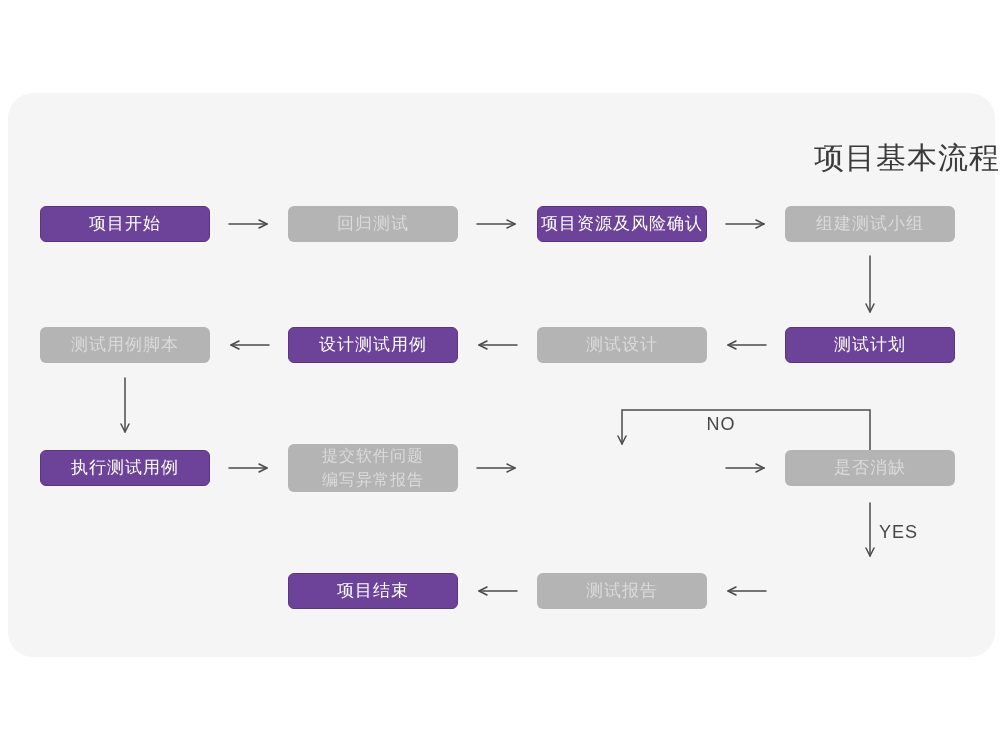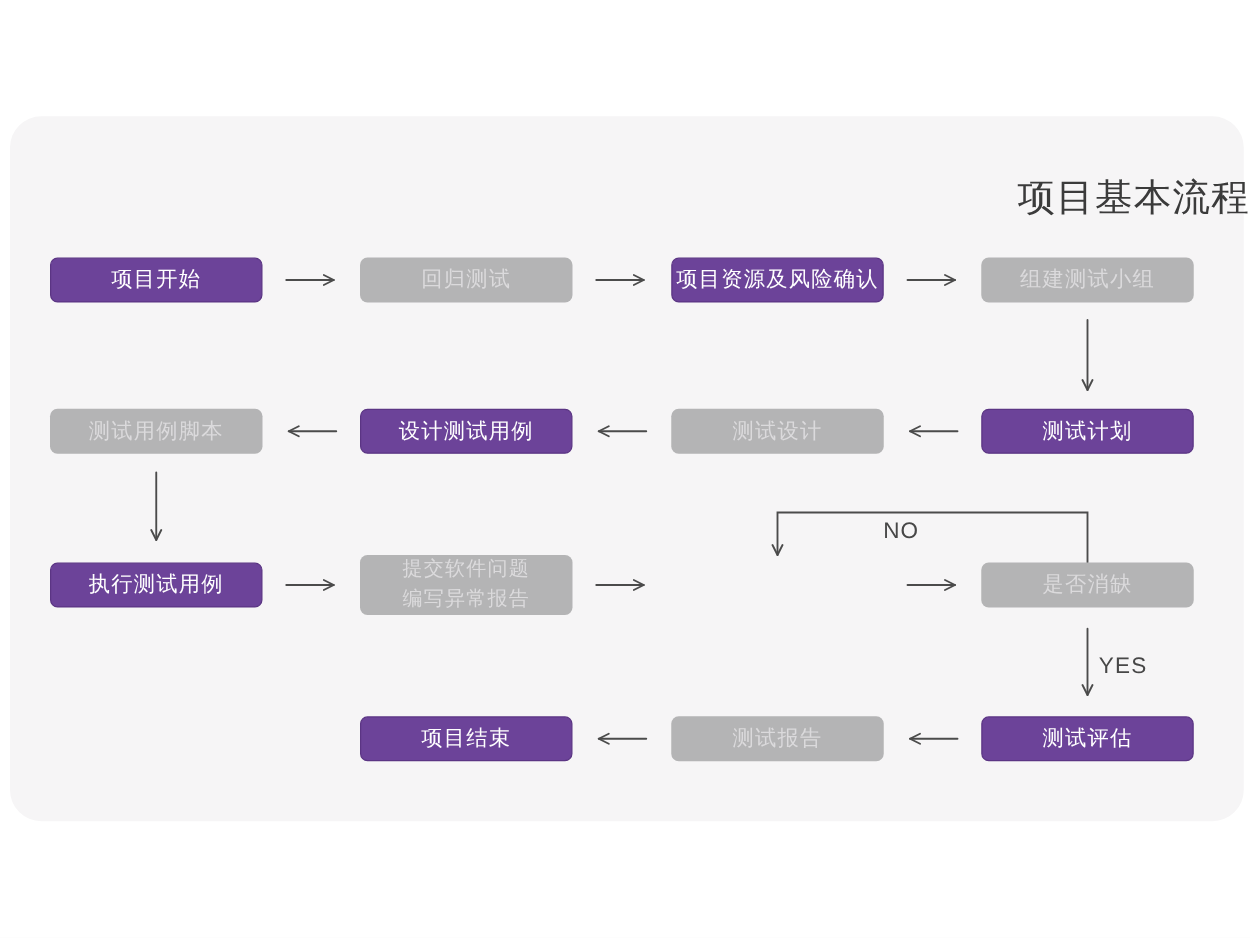--- a/index.html
+++ b/index.html
@@ -146,19 +146,18 @@
   <div class="node c4 r2 purple">测试计划</div>
   <div class="node c3 r2 gray">测试设计</div>
   <div class="node c2 r2 purple">设计测试用例</div>
   <div class="node c1 r2 gray">测试用例脚本</div>
 
   <div class="node c2 tall gray">提交软件问题
 编写异常报告</div>
   <div class="node c1 r3 purple">执行测试用例</div>
   <div class="node c4 r3 gray">是否消缺</div>
 
-  <div class="node c4 r4 purple">测试评估</div>
   <div class="node c3 r4 gray">测试报告</div>
   <div class="node c2 r4 purple">项目结束</div>
 
   <div class="edge-label no">NO</div>
   <div class="edge-label yes">YES</div>
 </div>
 
 </body></html>

